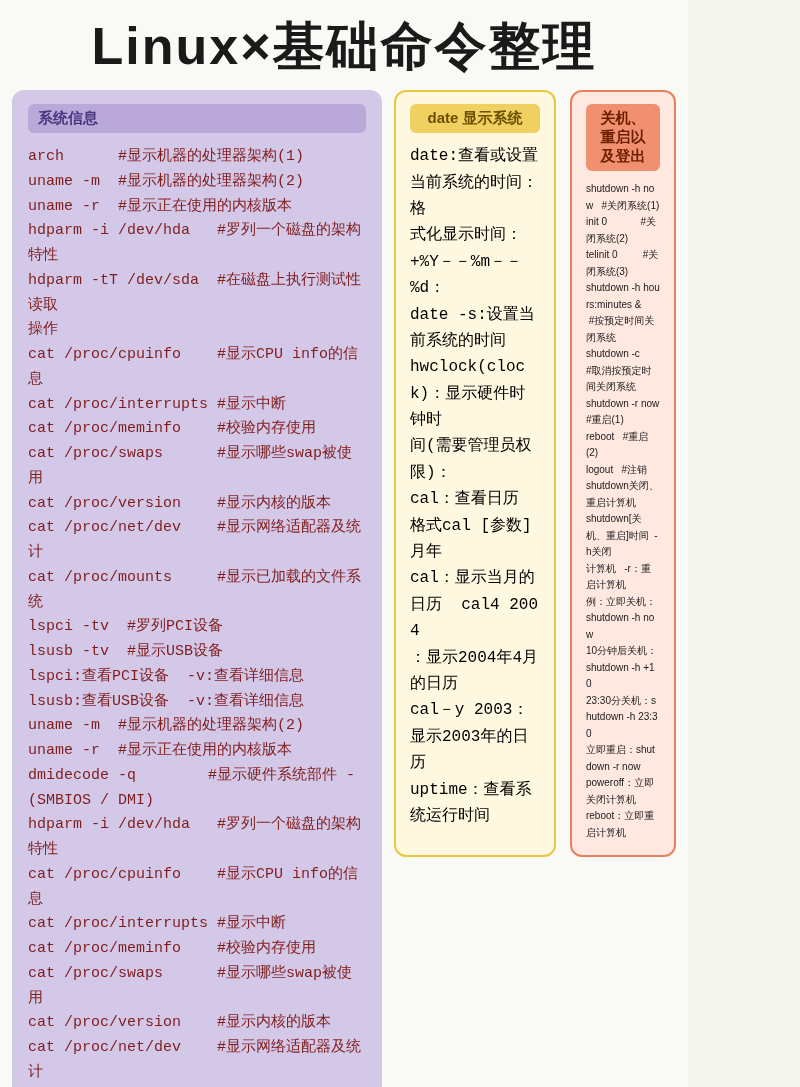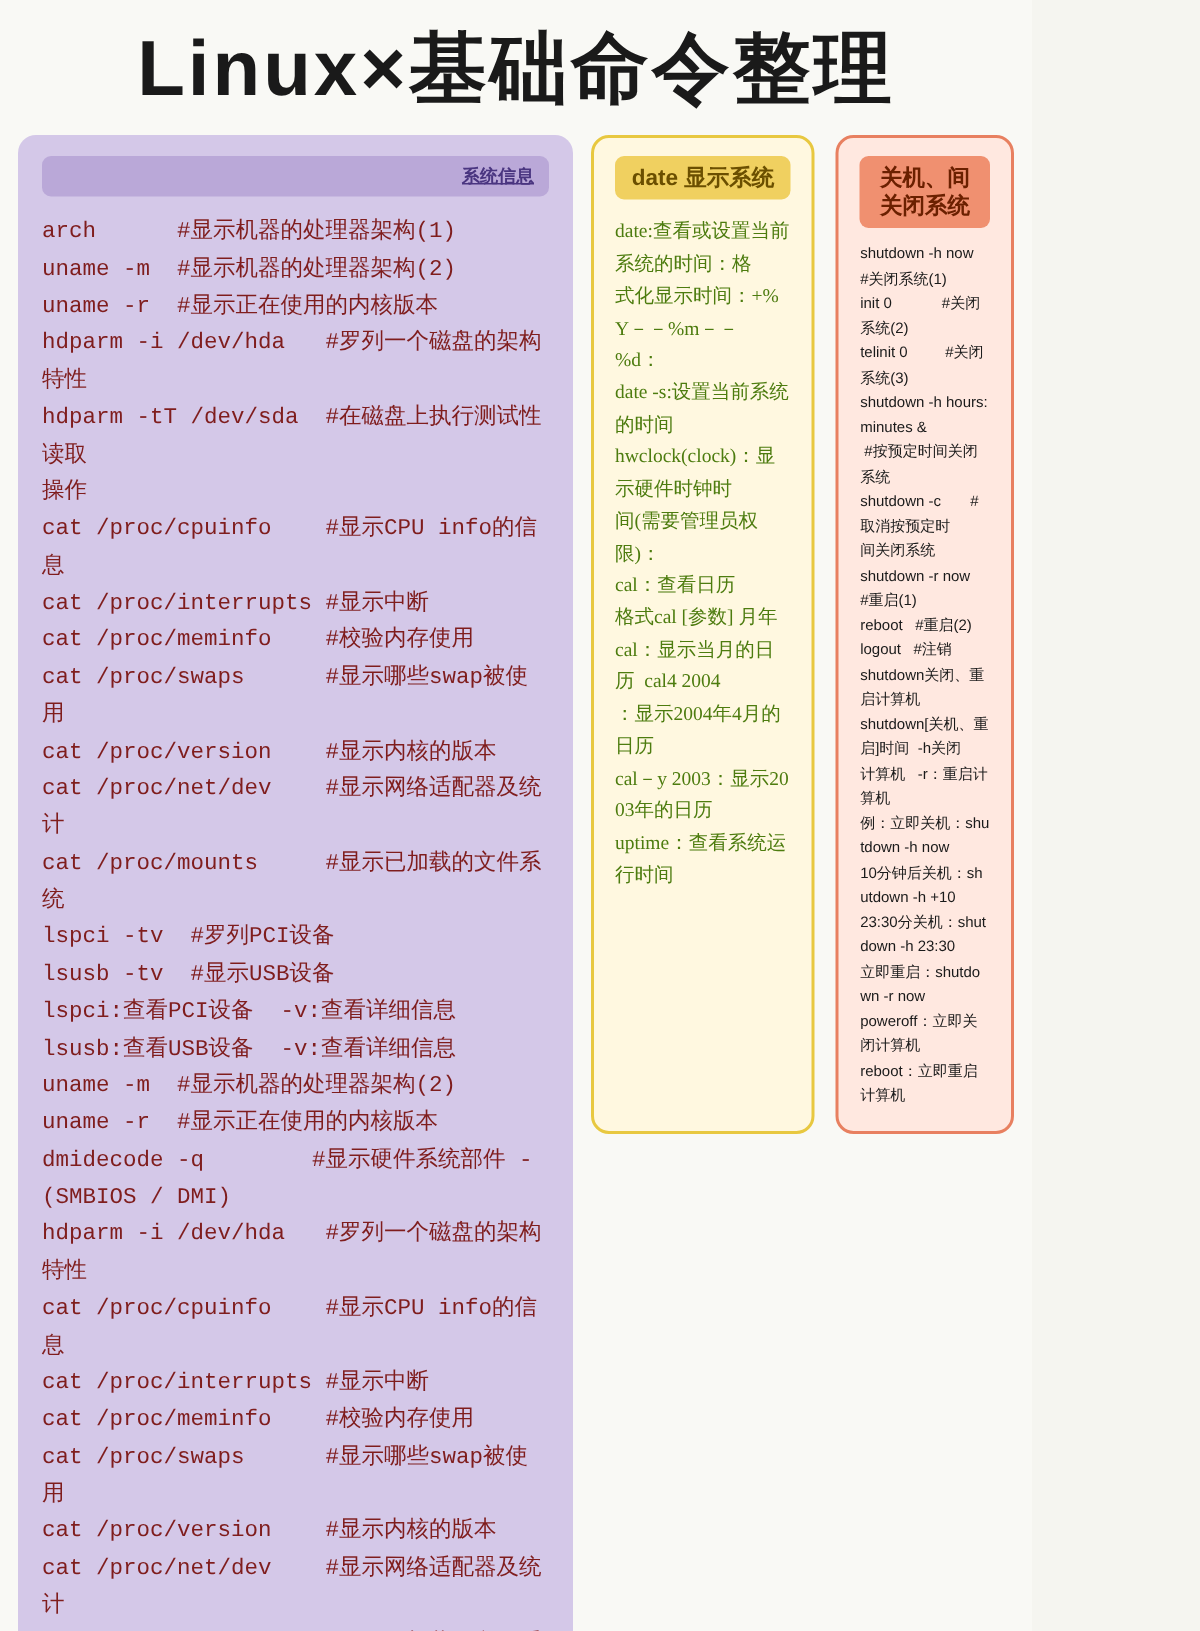--- a/index.html
+++ b/index.html
@@ -54,31 +54,30 @@
     
     .left-panel {
       flex: 0 0 370px;
       background: #d4c8e8;
       border-radius: 12px;
       padding: 14px 16px 16px;
       min-height: 900px;
     }
 
     .panel-title {
-      text-align: right;
-      font-size: 12px;
+      text-align: left;
+      font-size: 15px;
       font-weight: bold;
       color: #4a3580;
       background: #baa8d8;
       border-radius: 6px;
       padding: 5px 10px;
       margin-bottom: 12px;
       display: inline-block;
       width: 100%;
-      text-decoration: underline;
     }
 
     .code-block {
       font-family: 'Courier New', monospace;
       font-size: 15px;
       color: #7f1d1d;
       line-height: 1.65;
       white-space: pre-wrap;
       word-break: break-all;
     }
@@ -104,23 +103,23 @@
       font-size: 15px;
       font-weight: bold;
       color: #6b4f00;
       background: #f0d060;
       border-radius: 6px;
       padding: 5px 10px;
       margin-bottom: 10px;
     }
 
     .date-content {
-      font-family: Liberation Serif, serif;
-      font-size: 13px;
-      color: #4d7c0f;
+      font-family: Liberation Mono, monospace;
+      font-size: 16px;
+      color: #000000;
       line-height: 1.65;
       white-space: pre-wrap;
       word-break: break-all;
     }
 
     
     .shutdown-section {
       background: #ffe8e0;
       border: 2px solid #e88060;
       border-radius: 12px;
@@ -208,21 +207,21 @@
 间(需要管理员权限)：
 cal：查看日历
 格式cal [参数] 月年
 cal：显示当月的日历  cal4 2004
 ：显示2004年4月的日历
 cal－y 2003：显示2003年的日历
 uptime：查看系统运行时间</div>
       </div>
 
       <div class="shutdown-section">
-        <div class="shutdown-title">关机、间关闭系统</div>
+        <div class="shutdown-title">关机、重启以及登出</div>
         <div class="shutdown-content">shutdown -h now   #关闭系统(1)
 init 0            #关闭系统(2)
 telinit 0         #关闭系统(3)
 shutdown -h hours:minutes &amp;
  #按预定时间关闭系统
 shutdown -c       #取消按预定时
 间关闭系统
 shutdown -r now   #重启(1)
 reboot   #重启(2)
 logout   #注销

